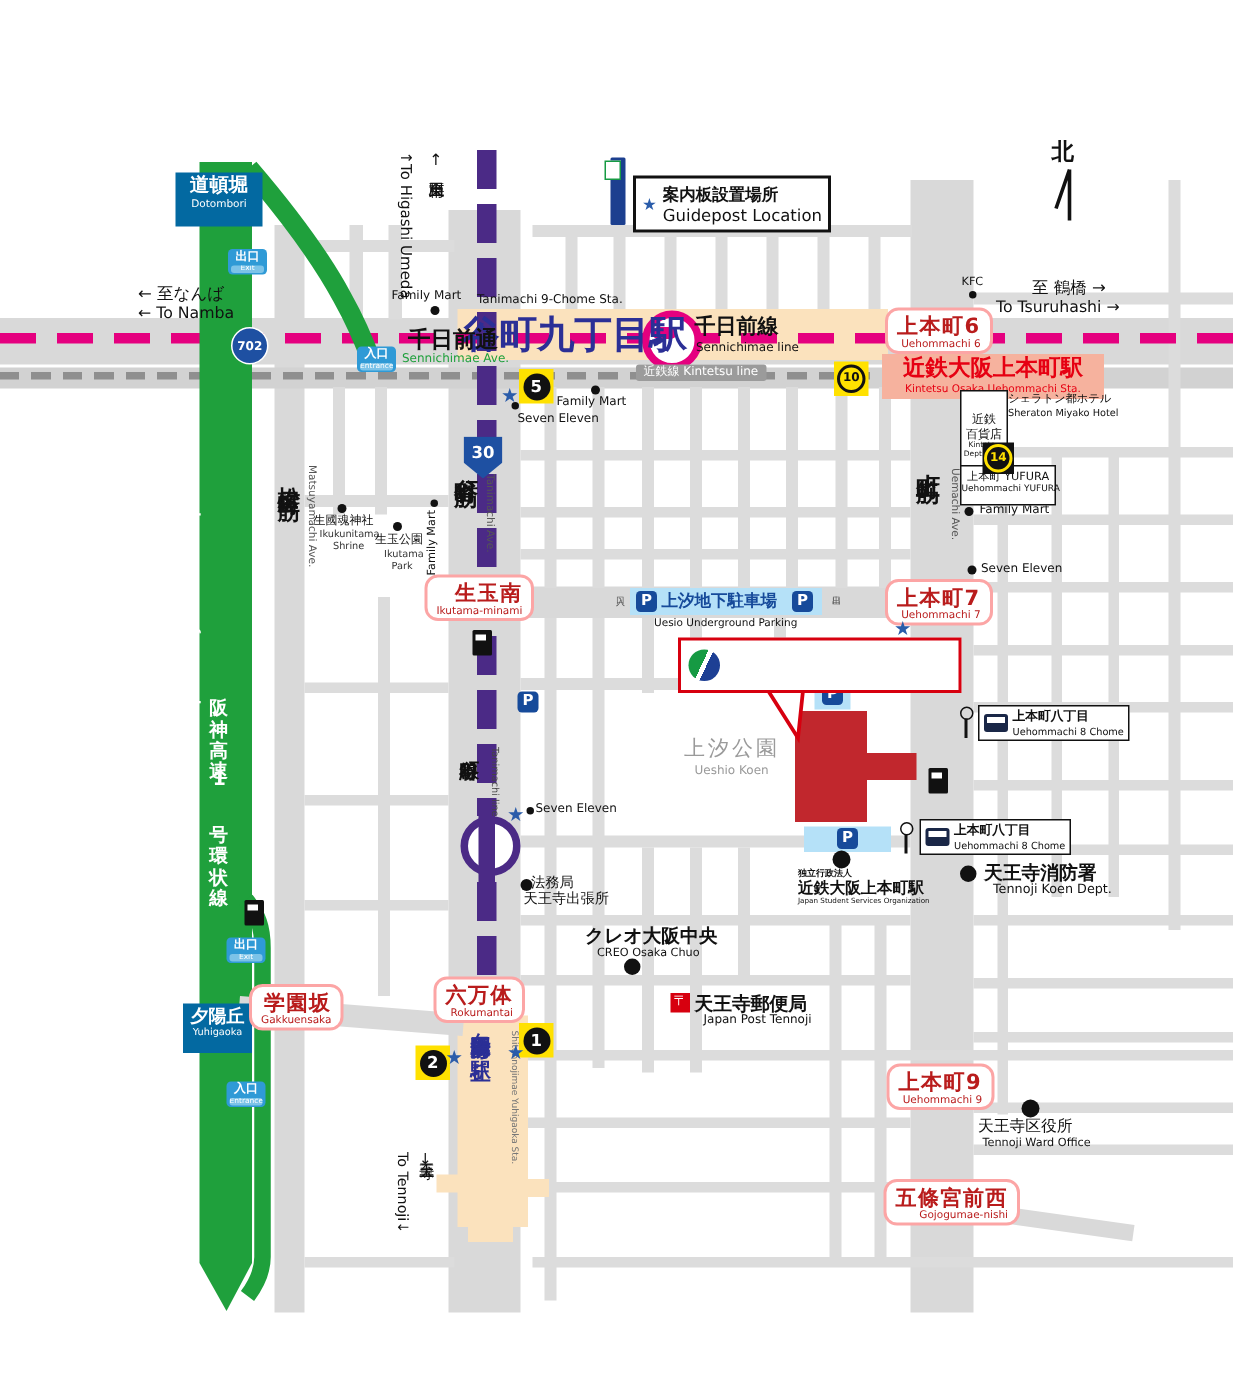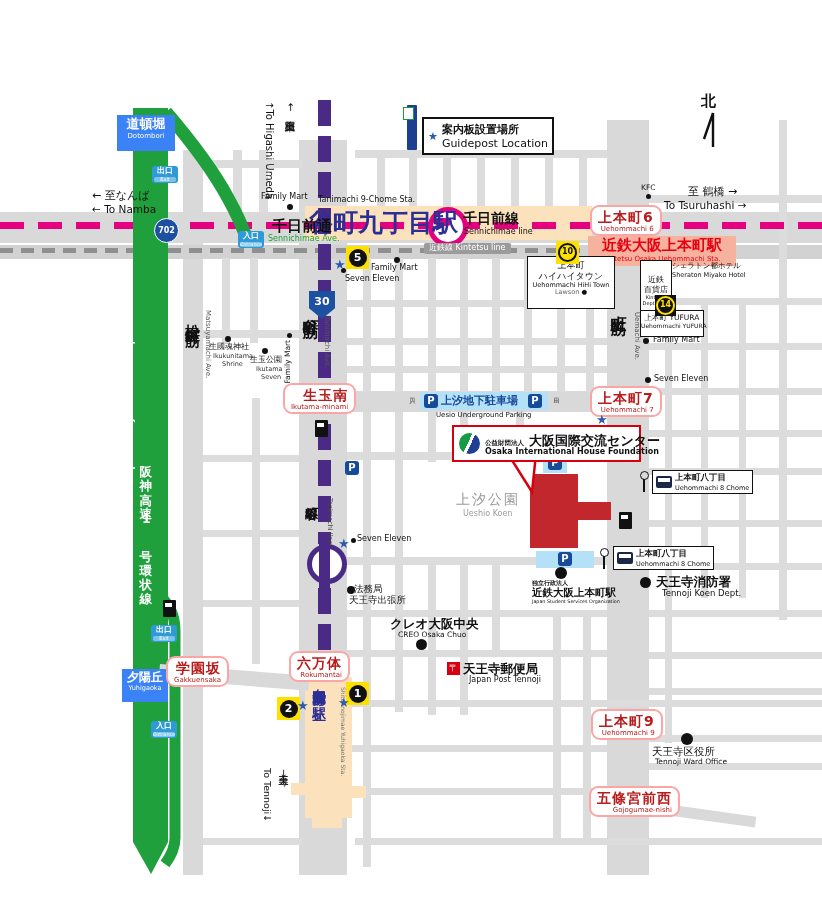--- a/index.html
+++ b/index.html
@@ -21,21 +21,21 @@
         border-radius:3px;z-index:23;font-size:10px;line-height:14px;width:14px;height:14px}
   .pband{position:absolute;background:#b5e1f8;z-index:21}
   .badge{position:absolute;width:23px;height:23px;background:#ffe100;z-index:35;
          display:flex;align-items:center;justify-content:center}
   .badge .c{width:18px;height:18px;border-radius:50%;background:#111;color:#fff;font-weight:bold;
             font-size:11px;text-align:center;line-height:18px}
   .badge10 .c{background:#ffe100;border:2px solid #111;color:#111;width:15px;height:15px;line-height:14px;font-size:8px}
   .badge14{background:#111}
   .badge14 .c{background:#111;border:2px solid #ffe100;color:#ffe100;width:15px;height:15px;line-height:14px;font-size:8px}
   .poibox{position:absolute;background:#fff;border:1px solid #111;text-align:center;z-index:27;line-height:1.2}
-  .greenlbl{position:absolute;background:#3b82f6;color:#fff;text-align:center;z-index:8;line-height:1.15}
+  .greenlbl{position:absolute;background:#0369a1;color:#fff;text-align:center;z-index:8;line-height:1.15}
   .tag{position:absolute;background:#2f9ad6;color:#fff;border-radius:3px;text-align:center;z-index:9;
        line-height:1.1;padding:1px 2px;width:22px}
   .tag .t1{font-size:8px;font-weight:bold;display:block}
   .tag .t2{font-size:5px;display:block;background:#7cc3e8;border-radius:2px;margin-top:1px;overflow:hidden}
   .pinkdash{position:absolute;height:7px;z-index:4;
     background:repeating-linear-gradient(90deg,#e5007f 0 24px,transparent 24px 38px)}
   .graydash{position:absolute;height:5px;z-index:4;
     background:repeating-linear-gradient(90deg,#8f8f8f 0 13px,transparent 13px 21px)}
   .purpdash{position:absolute;width:13px;z-index:4;
     background:repeating-linear-gradient(180deg,#4b2a86 0 26px,transparent 26px 36px)}
@@ -265,27 +265,20 @@
 
   <svg width="822" height="918" style="position:absolute;left:0;top:0;z-index:39;pointer-events:none">
     <polygon points="508,454 536,454 532,492" fill="#fff" stroke="#d7000f" stroke-width="2.5"></polygon>
   </svg>
   <div class="redbld" style="left:530px;top:474px;width:48px;height:74px"></div>
   <div class="redbld" style="left:578px;top:502px;width:33px;height:18px"></div>
   <div style="position:absolute;left:452px;top:425px;width:180px;height:33px;background:#fff;border:2.5px solid #d7000f;z-index:40;
               display:flex;align-items:center;padding-left:5px;gap:5px">
     <span style="width:21px;height:21px;border-radius:50%;flex:none;
                  background:linear-gradient(115deg,#169a43 44%,#fff 44% 55%,#1d3f94 55%)"></span>
-    <span style="line-height:1">
-      <span style="display:block;white-space:nowrap">
-        <span style="font-size:6.5px;font-weight:bold">公益財団法人</span>
-        <span style="font-size:13px;font-weight:bold">大阪国際交流センター</span>
-      </span>
-      <span style="display:block;font-size:8px;font-weight:bold;white-space:nowrap">Osaka International House Foundation</span>
-    </span>
   </div>
 
   <div class="pband" style="left:420px;top:392px;width:128px;height:18px"></div>
   <div class="pbox" style="left:424px;top:394px"><span>P</span></div>
   <div class="lbl" style="left:441px;top:395px;font-size:11px;font-weight:bold;color:#164a9a;z-index:23">上汐地下駐車場</div>
   <div class="pbox" style="left:528px;top:394px"><span>P</span></div>
   <div class="lbl" style="left:436px;top:412px;font-size:7px;z-index:23">Uesio Underground Parking</div>
   <div class="lbl vtx" style="left:409px;top:393px;font-size:6px;color:#555;z-index:23">入口</div>
   <div class="lbl vtx" style="left:553px;top:393px;font-size:6px;color:#555;z-index:23">出口</div>
   <div class="pbox" style="left:345px;top:461px"><span>P</span></div>
@@ -346,30 +339,24 @@
   <div class="lbl" style="left:654px;top:375px;font-size:8px">Seven Eleven</div>
   <div class="star" style="left:596px;top:413px;font-size:13px">★</div>
 
   <div class="dot" style="left:225px;top:336px;width:6px;height:6px"></div>
   <div class="lbl" style="left:209px;top:343px;font-size:8px">生國魂神社</div>
   <div class="lbl" style="left:213px;top:353px;font-size:6.5px;color:#333">Ikukunitama</div>
   <div class="lbl" style="left:222px;top:361px;font-size:6.5px;color:#333">Shrine</div>
   <div class="dot" style="left:262px;top:348px;width:6px;height:6px"></div>
   <div class="lbl" style="left:250px;top:356px;font-size:8px">生玉公園</div>
   <div class="lbl" style="left:256px;top:366px;font-size:6.5px;color:#333">Ikutama</div>
-  <div class="lbl" style="left:261px;top:374px;font-size:6.5px;color:#333">Seven</div>
+  <div class="lbl" style="left:261px;top:374px;font-size:6.5px;color:#333">Park</div>
   <div class="dot" style="left:287px;top:333px;width:5px;height:5px"></div>
   <div class="lbl vrot180" style="left:284px;top:340px;font-size:7.5px">Family Mart</div>
 
-  <div class="poibox" style="left:527px;top:256px;width:86px;height:48px;padding-top:3px">
-    <div style="font-size:9px">上本町</div>
-    <div style="font-size:9px">ハイハイタウン</div>
-    <div style="font-size:6.5px">Uehommachi HiHi Town</div>
-    <div style="font-size:6.5px;color:#666"><span>Lawson</span> <span style="color:#111">●</span></div>
-  </div>
   <div class="poibox" style="left:640px;top:260px;width:30px;height:42px;padding-top:14px">
     <div style="font-size:8px">近鉄</div>
     <div style="font-size:8px">百貨店</div>
     <div style="font-size:5px">Kintetsu</div>
     <div style="font-size:5px">Dept.Store</div>
   </div>
   <div class="lbl" style="left:672px;top:262px;font-size:7.5px">シェラトン都ホテル</div>
   <div class="lbl" style="left:672px;top:272px;font-size:6.5px">Sheraton Miyako Hotel</div>
   <div class="poibox" style="left:640px;top:310px;width:62px;height:23px;padding-top:2px">
     <div style="font-size:7.5px;white-space:nowrap">上本町 YUFURA</div>

